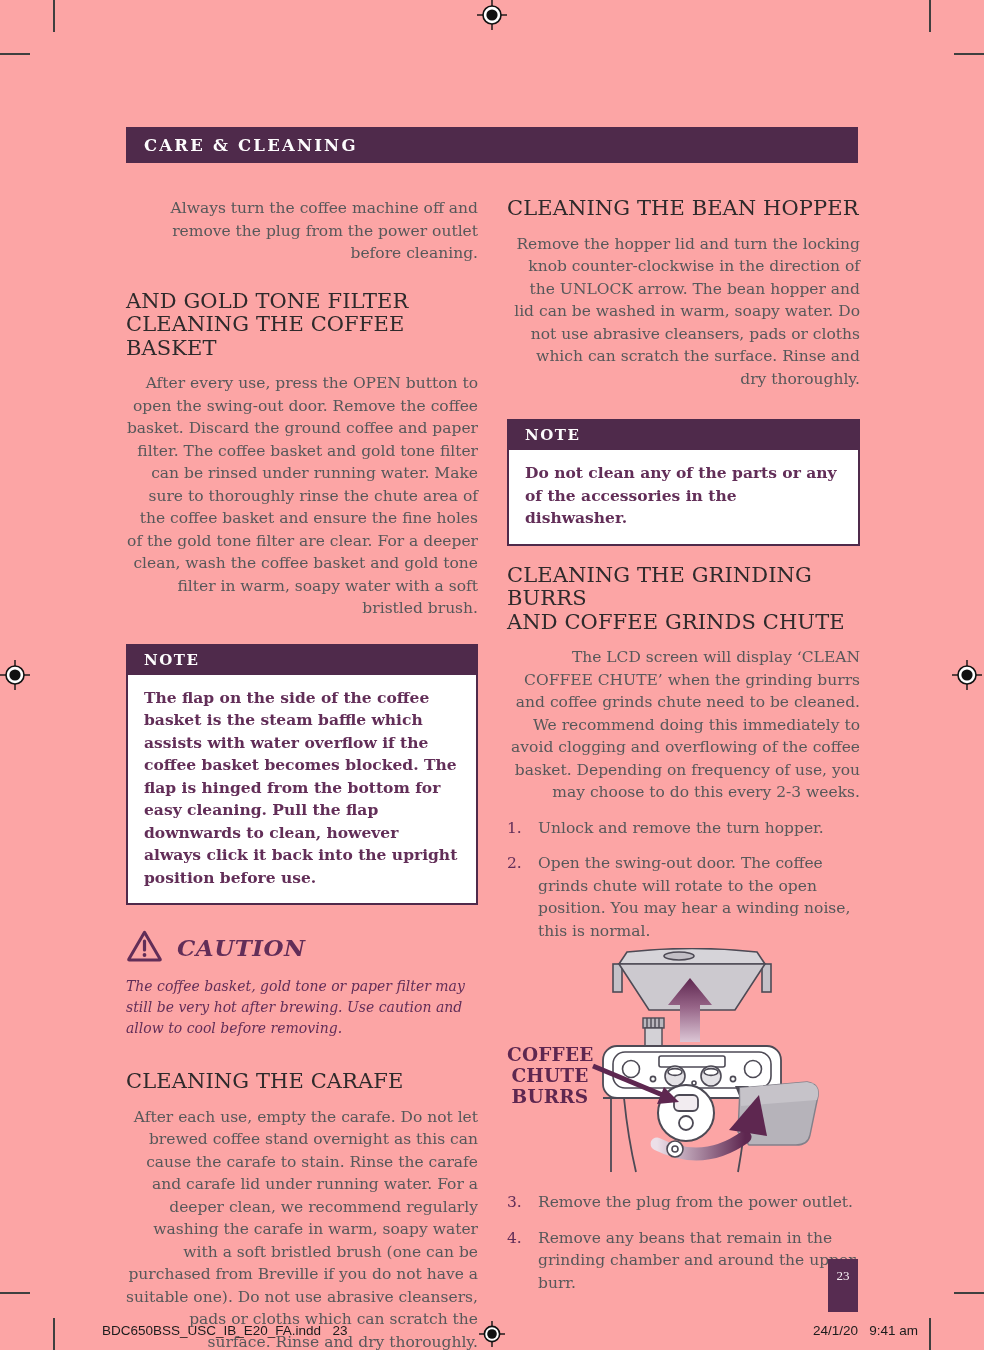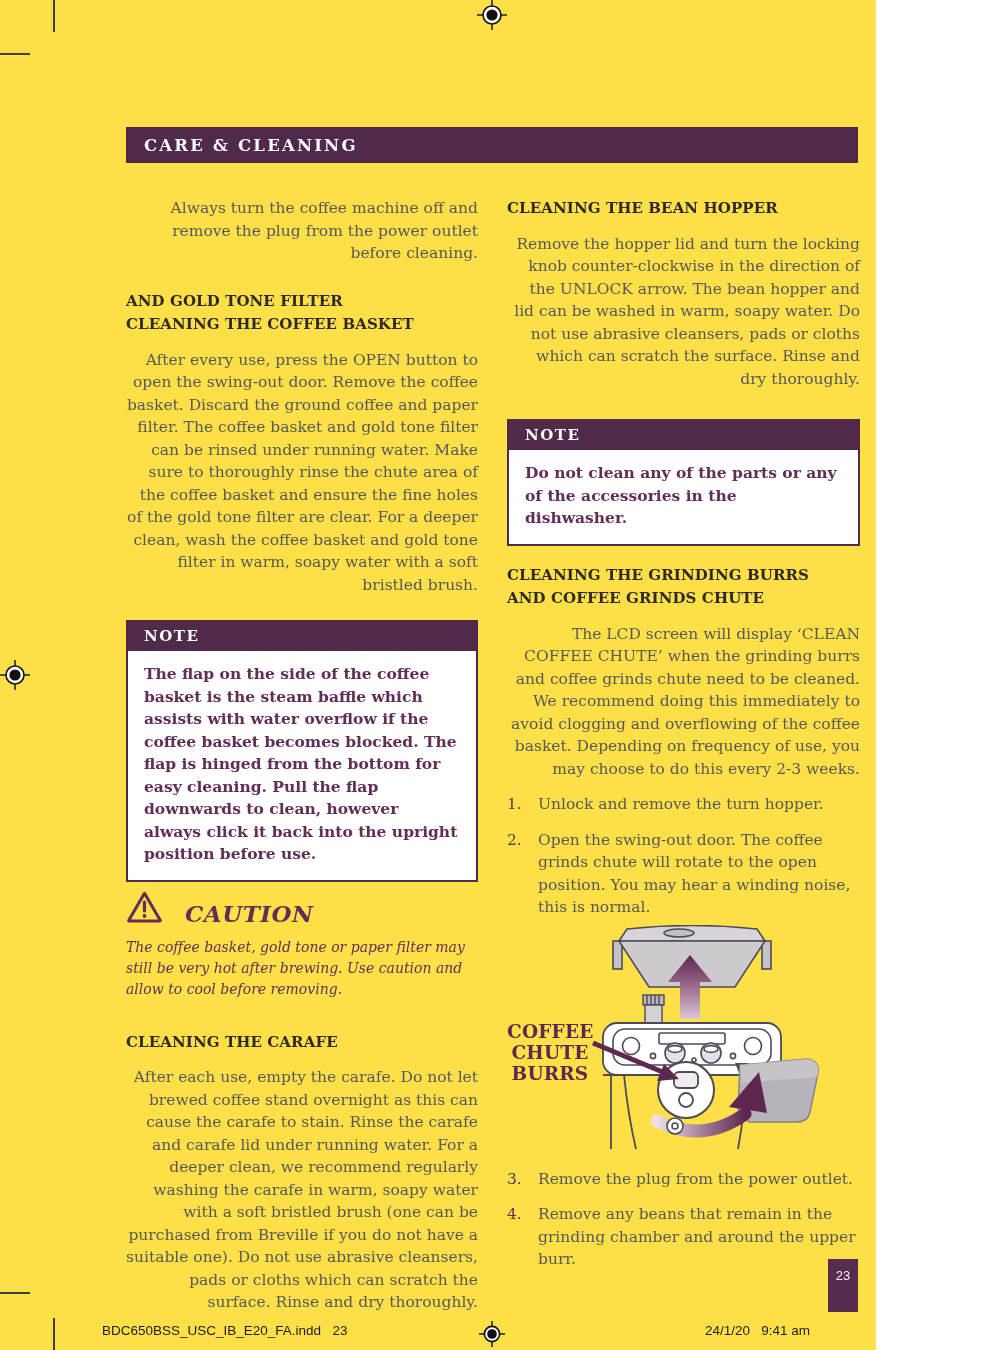--- a/index.html
+++ b/index.html
@@ -1,18 +1,18 @@
 <!DOCTYPE html>
 <html><head>
 <meta charset="utf-8">
 <style>
   * { margin:0; padding:0; box-sizing:border-box; }
   html,body { background:#ffffff; }
   .page {
-    position:relative; width:876px; height:1350px; background:#fde047;
+    position:relative; width:984px; height:1350px; background:#fca5a5;
     font-family:"DejaVu Serif", serif; overflow:hidden;
   }
 
   
   .crop { position:absolute; background:#3f3f3f; }
   .regmark { position:absolute; width:30px; height:30px; }
 
   
   .header-bar {
     position:absolute; left:126px; top:127px; width:732px; height:36px;
@@ -21,41 +21,41 @@
   }
 
   .col { position:absolute; top:197px; }
   .col-left  { left:126px; width:352px; }
   .col-right { left:507px; width:353px; }
 
   .body-text {
     font-size:15.5px; line-height:22.5px; color:#57585a; text-align:right;
   }
   h2.sect {
-    font-size:15px; line-height:23.5px; color:#2e2a2b; font-weight:bold;
+    font-size:21px; line-height:23.5px; color:#2e2a2b; font-weight:normal;
     letter-spacing:0.1px;
   }
   h2.sect span { display:block; }
 
   .mt-intro-gap { margin-top:25px; }
   .mt-h-gap    { margin-top:12px; }
 
   
   .note-box { border:2px solid #4f2a4b; background:#fff; }
   .note-head {
     background:#4f2a4b; color:#fdfcfd; font-weight:bold; font-size:15px;
     letter-spacing:1.5px; padding:5px 16px 6px;
   }
   .note-body {
     padding:12px 16px 14px; color:#622e58; font-weight:bold;
     font-size:15.5px; line-height:22.5px;
   }
 
   
-  .caution-row { display:flex; align-items:flex-end; gap:22px; margin-top:8px; }
+  .caution-row { display:flex; align-items:center; gap:14px; margin-top:24px; }
   .caution-title {
     font-style:italic; font-weight:bold; font-size:23px; color:#622e58;
     letter-spacing:0.5px;
   }
   .caution-text {
     margin-top:10px; font-style:italic; font-weight:normal; font-size:14px;
     line-height:21px; color:#622e58;
   }
 
   
@@ -76,21 +76,21 @@
 
   
   .footer-text {
     position:absolute; top:1323px; font-family:"Liberation Sans", sans-serif;
     font-size:13.5px; color:#1c1c1c; white-space:pre;margin-left:28px;
   }
   .footer-left  { left:74px; }
   .footer-right { right:66px; }
   .page-badge {
     position:absolute; left:828px; top:1259px; width:30px; height:53px;
-    background:#572c51; color:#f6f2f5; font-family:Liberation Sans, sans-serif;
+    background:#572c51; color:#f6f2f5; font-family:Liberation Serif, serif;
     font-size:13px; text-align:center; padding-top:9px;
   }
 </style>
 </head>
 <body>
 
 <div class="page">
 
   <div class="crop" style="left:53px;top:0;width:2px;height:32px"></div>
   <div class="crop" style="left:0;top:53px;width:30px;height:2px"></div>

